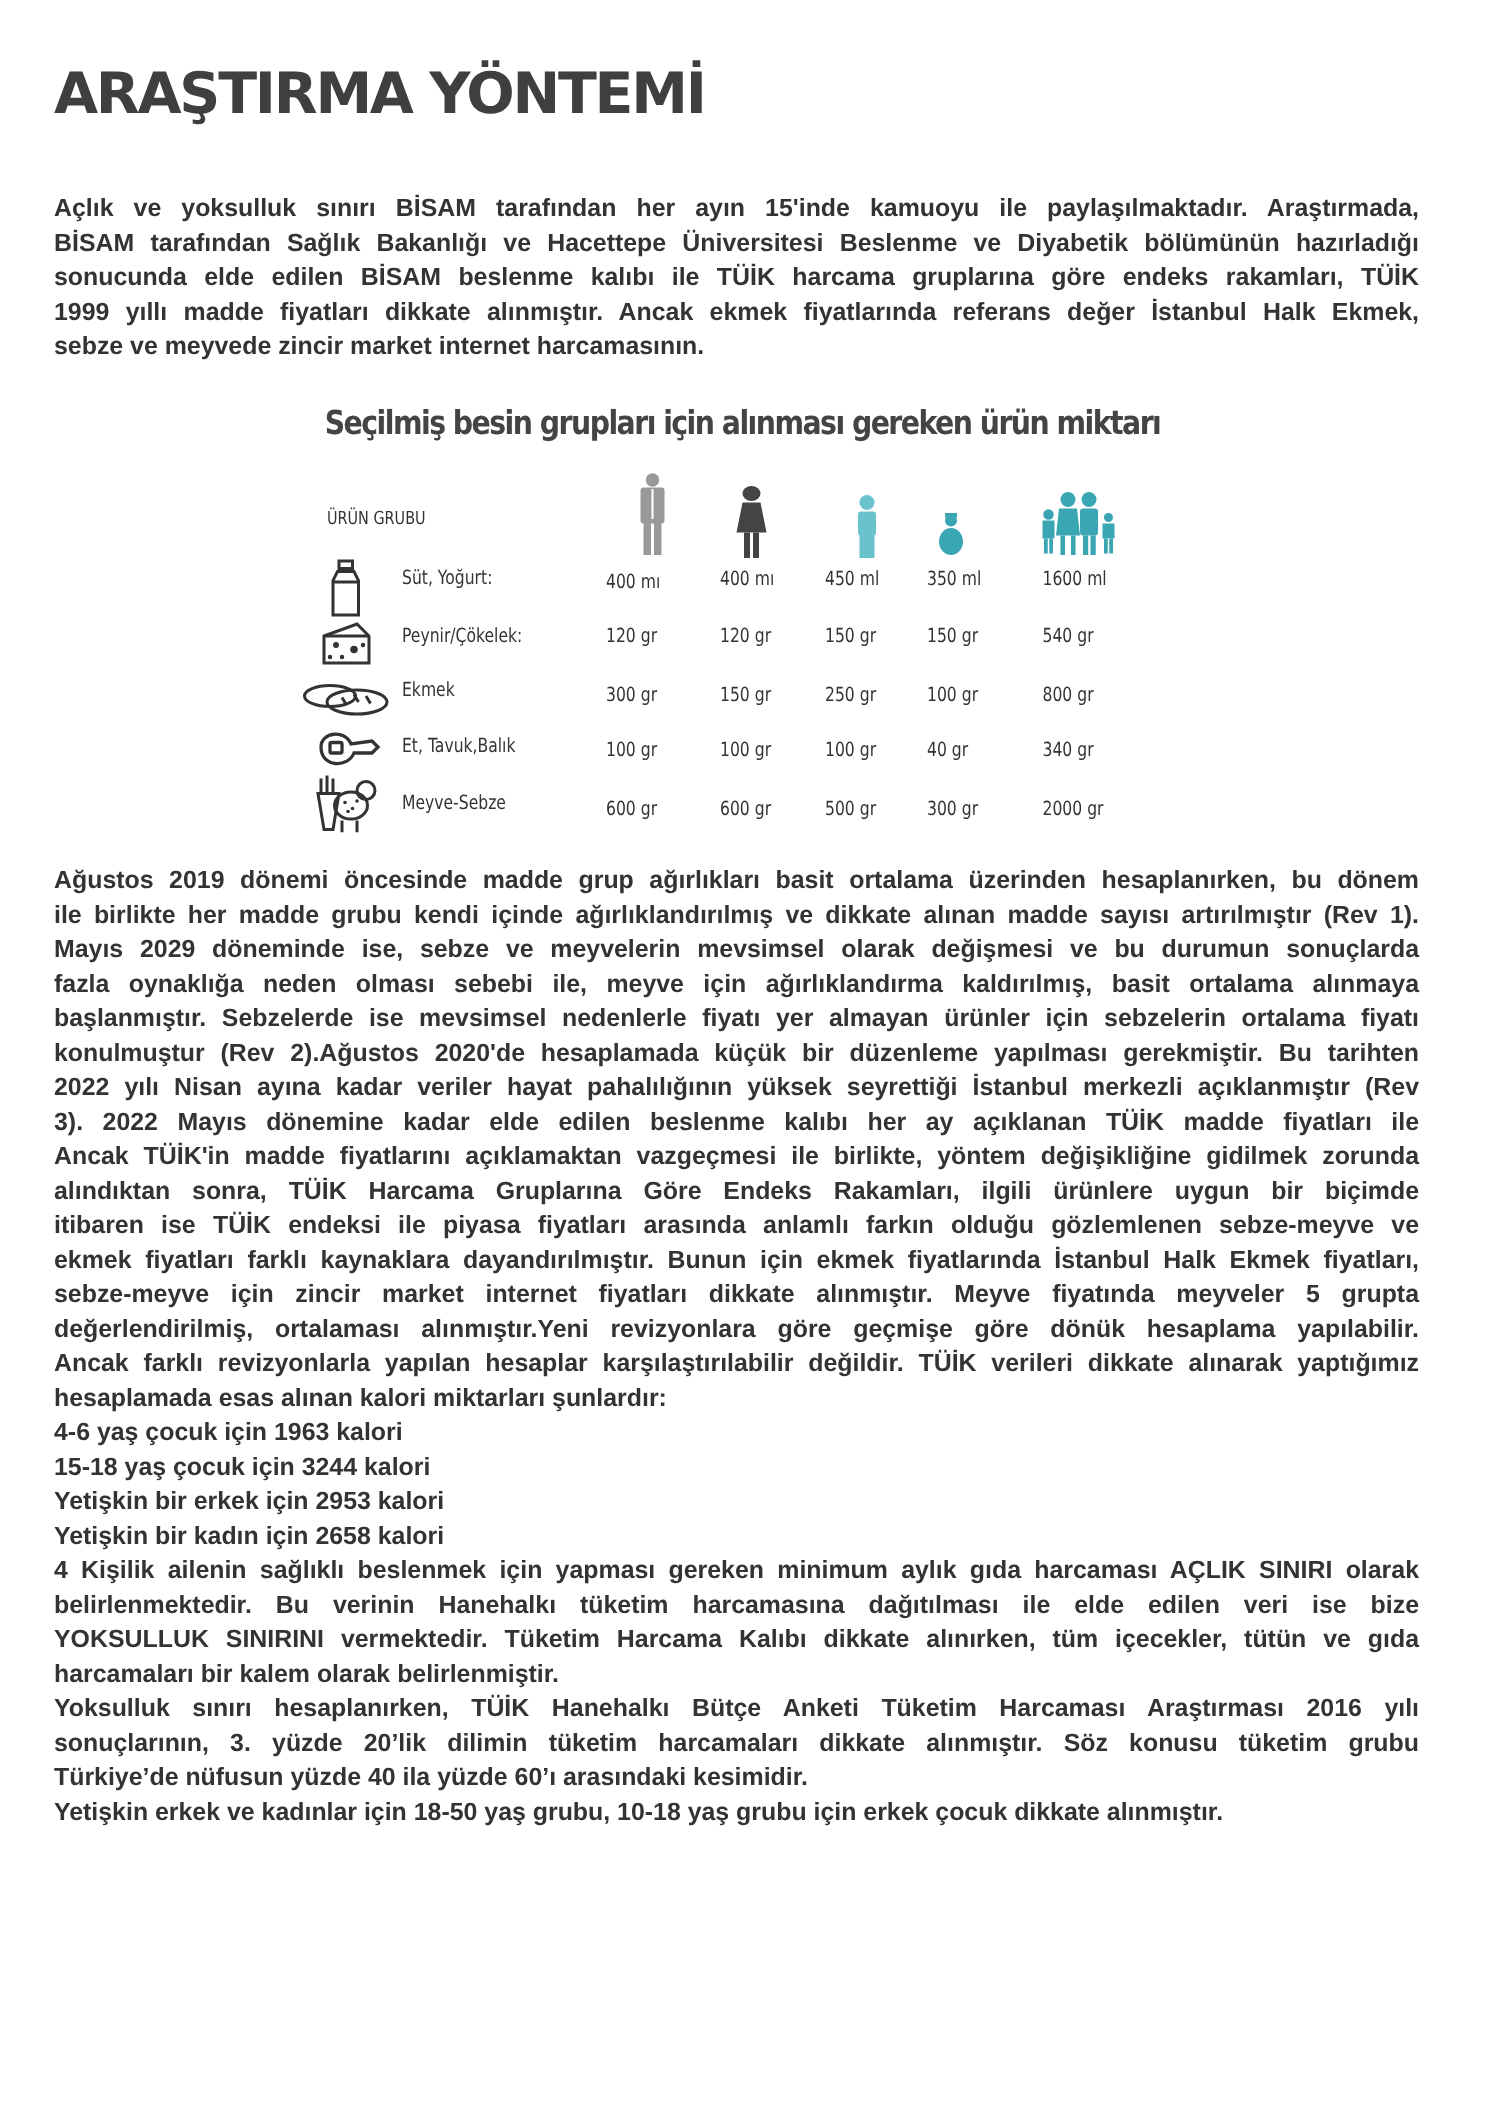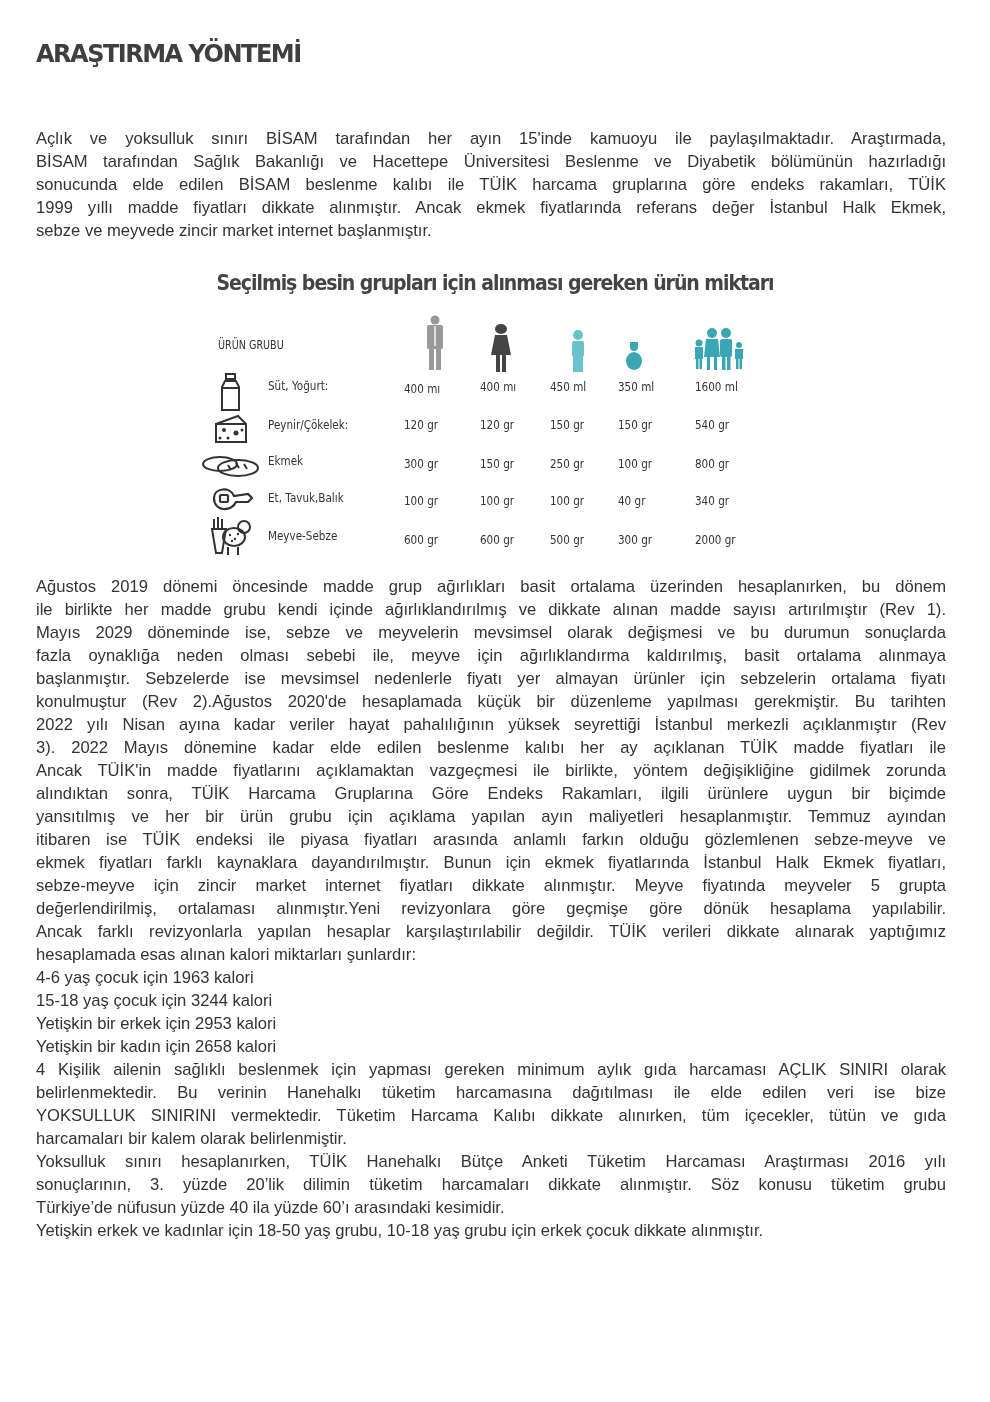--- a/index.html
+++ b/index.html
@@ -1,25 +1,25 @@
 <!DOCTYPE html>
 <html><head>
 <meta charset="utf-8">
 <style>
   html, body { margin: 0; padding: 0; background: #ffffff; }
   body { width: 990px; height: 1402px; position: relative; overflow: hidden; color: #333333; }
   .page-title {
     position: absolute; left: 36px; top: 40px;
     font-family: "DejaVu Sans", sans-serif; font-weight: bold;
-    font-size: 24px; letter-spacing: -1.5px; color: #3f3f3f; margin: 0;
+    font-size: 38px; letter-spacing: -1.5px; color: #3f3f3f; margin: 0;
   }
   .para {
     position: absolute; left: 36px; width: 910px;
     font-family: "Liberation Sans", sans-serif; font-size: 16.6px;
-    line-height: 23px; color: #333333; text-align: justify; margin: 0;
+    line-height: 23px; color: #333333; text-align: justify; margin: 0; font-weight: bold;
   }
   .para .line { display: block; }
   .para .jline { display: block; text-align: justify; text-align-last: justify; }
   .intro { top: 127px; }
   .main { top: 575px; }
 
   .infographic { position: absolute; left: 0; top: 270px; width: 792px; height: 300px; }
   .info-title {
     position: absolute; left: 0; width: 990px; top: 0; text-align: center;
     font-family: "DejaVu Sans", sans-serif; font-weight: bold; font-size: 22px;
@@ -44,21 +44,21 @@
 </head>
 <body>
 
 <h1 class="page-title">ARAŞTIRMA YÖNTEMİ</h1>
 
 <div class="para intro">
   <span class="jline">Açlık ve yoksulluk sınırı BİSAM tarafından her ayın 15'inde kamuoyu ile paylaşılmaktadır. Araştırmada,</span>
   <span class="jline">BİSAM tarafından Sağlık Bakanlığı ve Hacettepe Üniversitesi Beslenme ve Diyabetik bölümünün hazırladığı</span>
   <span class="jline">sonucunda elde edilen BİSAM beslenme kalıbı ile TÜİK  harcama gruplarına göre endeks rakamları, TÜİK</span>
   <span class="jline">1999 yıllı madde fiyatları dikkate alınmıştır. Ancak ekmek fiyatlarında referans değer İstanbul Halk Ekmek,</span>
-  <span class="line">sebze ve meyvede zincir market internet başlanmıştır.</span>
+  <span class="line">sebze ve meyvede zincir market internet harcamasının.</span>
 </div>
 
 <div class="infographic">
   <div class="info-title">Seçilmiş besin grupları için alınması gereken ürün miktarı</div>
   <div class="group-header">ÜRÜN GRUBU</div>
 
   <svg class="person" style="left:424px;top:45px" width="22" height="56" viewBox="0 0 22 56">
     <g fill="#999999">
         <circle cx="11" cy="5" r="4.5"></circle>
         <rect x="3" y="10" width="16" height="24" rx="2"></rect>
@@ -198,21 +198,20 @@
     <span class="jline">Ağustos 2019 dönemi öncesinde madde grup ağırlıkları basit ortalama üzerinden hesaplanırken, bu dönem</span>
     <span class="jline">ile birlikte her madde grubu kendi içinde ağırlıklandırılmış ve dikkate alınan madde sayısı artırılmıştır (Rev 1).</span>
     <span class="jline">Mayıs 2029 döneminde ise, sebze ve meyvelerin mevsimsel olarak değişmesi ve bu durumun sonuçlarda</span>
     <span class="jline">fazla oynaklığa neden olması sebebi ile, meyve için ağırlıklandırma kaldırılmış, basit ortalama alınmaya</span>
     <span class="jline">başlanmıştır. Sebzelerde ise mevsimsel nedenlerle fiyatı yer almayan ürünler için sebzelerin ortalama fiyatı</span>
     <span class="jline">konulmuştur (Rev 2).Ağustos 2020'de hesaplamada küçük bir düzenleme yapılması gerekmiştir. Bu tarihten</span>
     <span class="jline">2022 yılı Nisan ayına kadar veriler hayat pahalılığının yüksek seyrettiği İstanbul merkezli açıklanmıştır (Rev</span>
     <span class="jline">3). 2022 Mayıs dönemine kadar elde edilen beslenme kalıbı her ay açıklanan TÜİK madde fiyatları ile</span>
     <span class="jline">Ancak TÜİK'in madde fiyatlarını açıklamaktan vazgeçmesi ile birlikte, yöntem değişikliğine gidilmek zorunda</span>
     <span class="jline">alındıktan sonra, TÜİK Harcama Gruplarına Göre Endeks Rakamları, ilgili ürünlere uygun bir biçimde</span>
-    <span class="jline">yansıtılmış ve her bir ürün grubu için açıklama yapılan ayın maliyetleri hesaplanmıştır. Temmuz ayından</span>
     <span class="jline">itibaren ise TÜİK endeksi ile piyasa fiyatları arasında anlamlı farkın olduğu gözlemlenen sebze-meyve ve</span>
     <span class="jline">ekmek fiyatları farklı kaynaklara dayandırılmıştır. Bunun için ekmek fiyatlarında İstanbul Halk Ekmek fiyatları,</span>
     <span class="jline">sebze-meyve için zincir market internet fiyatları dikkate alınmıştır. Meyve fiyatında meyveler 5 grupta</span>
     <span class="jline">değerlendirilmiş, ortalaması alınmıştır.Yeni revizyonlara göre geçmişe göre dönük hesaplama yapılabilir.</span>
     <span class="jline">Ancak farklı revizyonlarla yapılan hesaplar karşılaştırılabilir değildir.  TÜİK verileri dikkate alınarak yaptığımız</span>
     <span class="line">hesaplamada esas alınan kalori miktarları şunlardır:</span>
     <span class="line">4-6 yaş çocuk için 1963 kalori</span>
     <span class="line">15-18 yaş çocuk için 3244 kalori</span>
     <span class="line">Yetişkin bir erkek için 2953 kalori</span>
     <span class="line">Yetişkin bir kadın için 2658 kalori</span>

